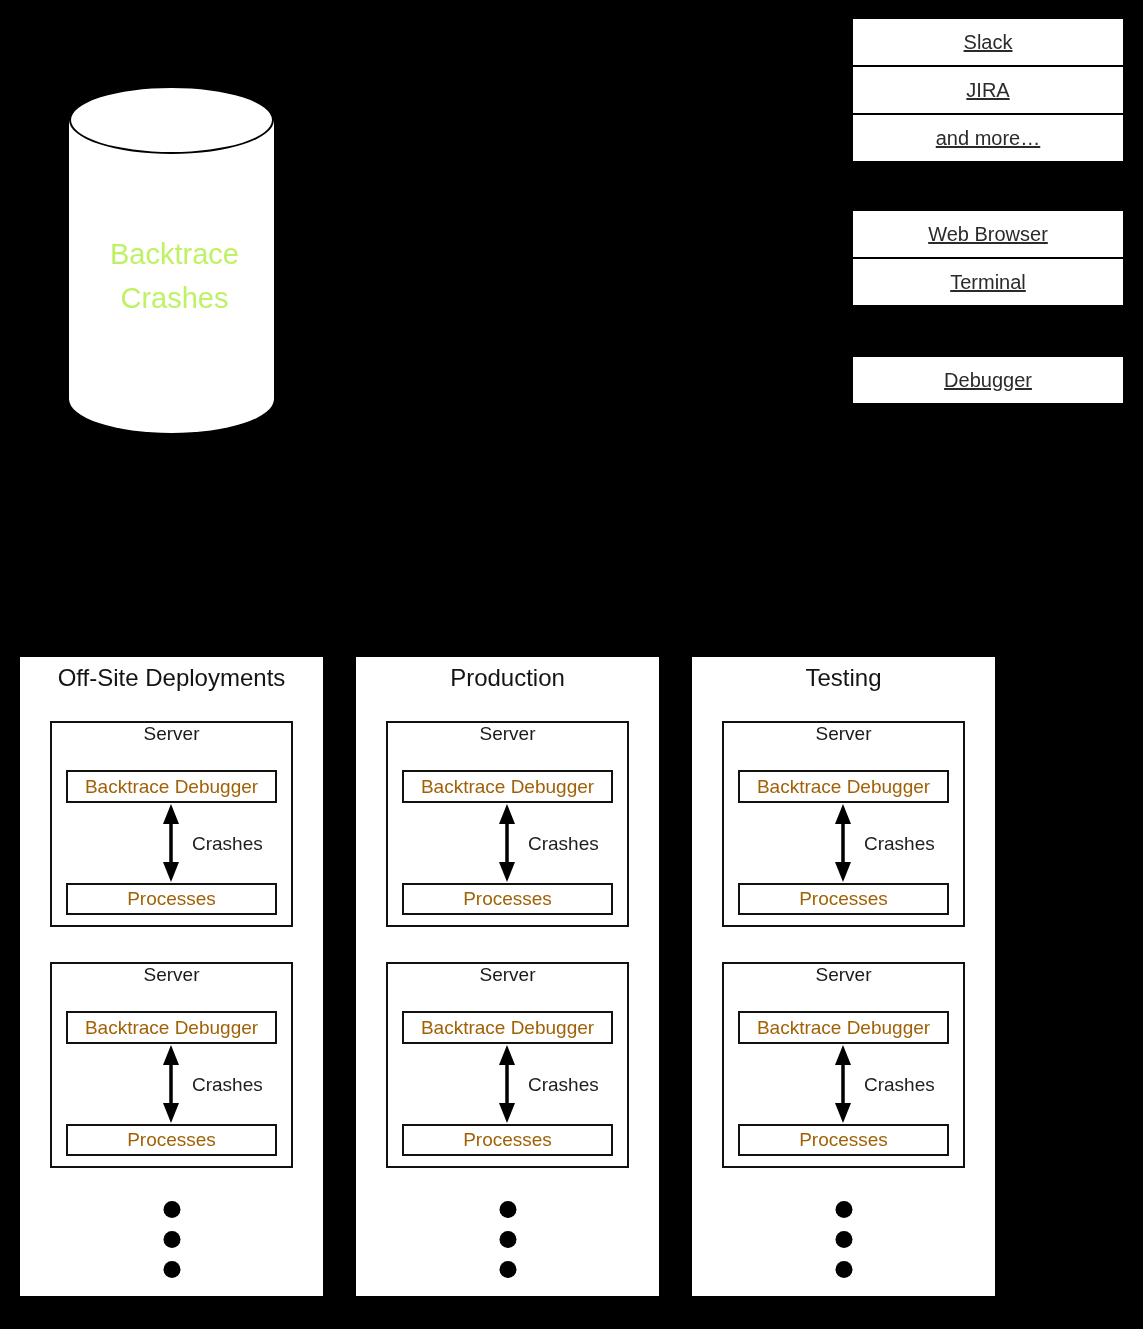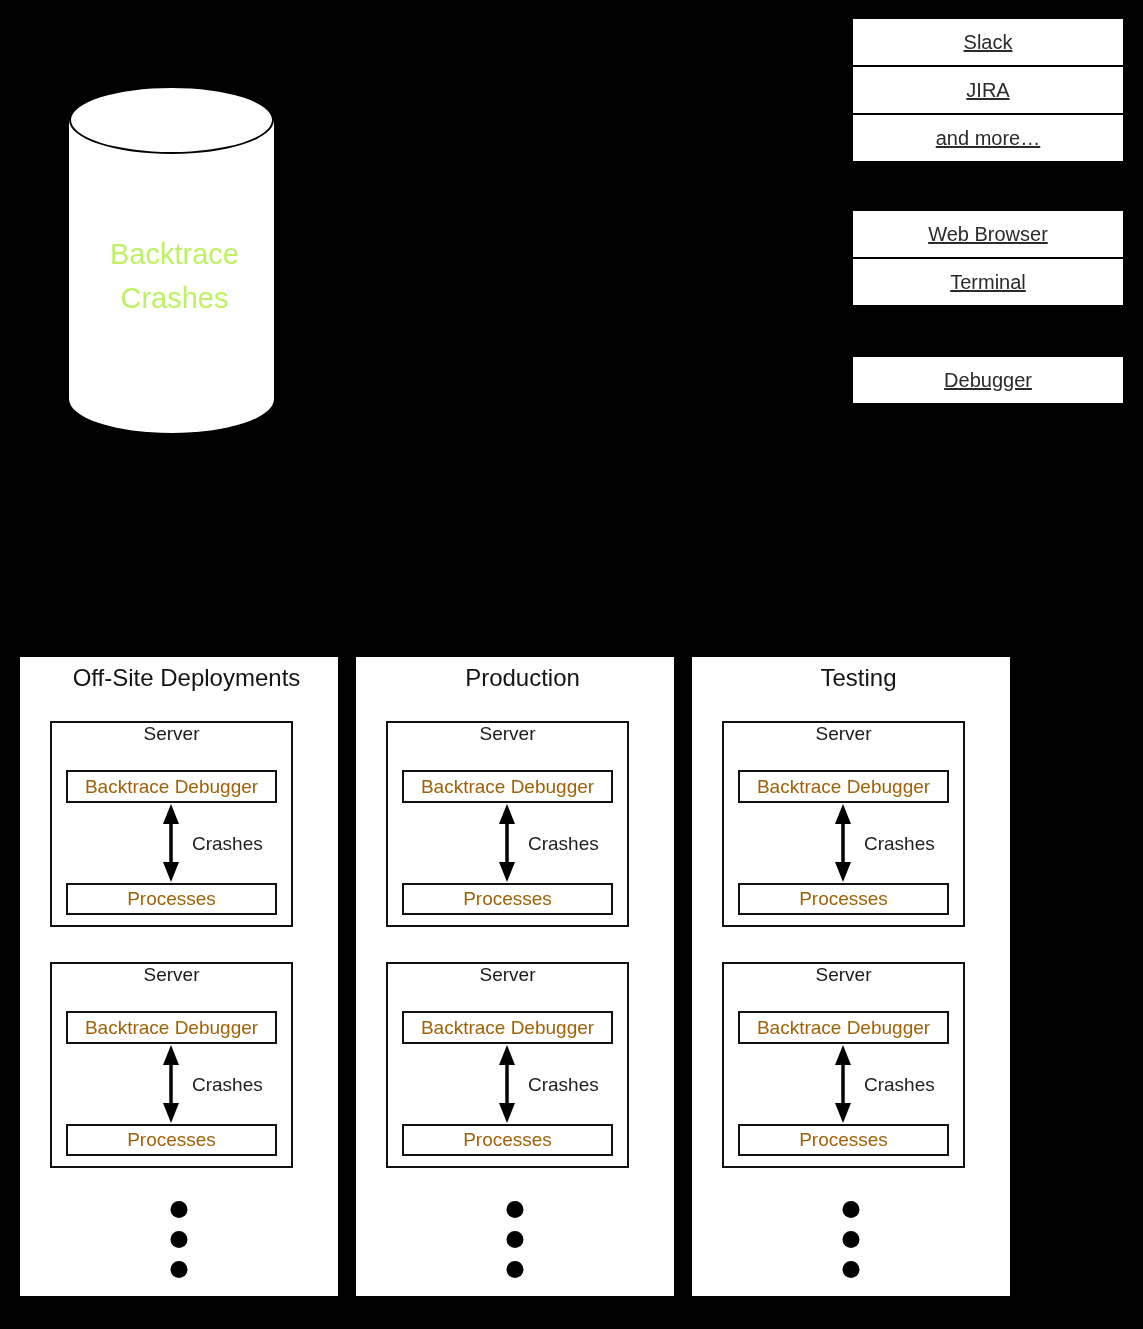--- a/index.html
+++ b/index.html
@@ -25,21 +25,21 @@
   .stack{position:absolute;left:853px;width:270px;display:flex;flex-direction:column;gap:2px;}
   .stack-integrations{top:19px;}
   .stack-clients{top:211px;}
   .stack-debugger{top:357px;border-radius:8px;}
   .stack-item{
     height:46px;background:#fff;display:flex;align-items:center;justify-content:center;
     font-size:20px;color:#2b2b2b;text-decoration:underline;
   }
   
   .panel{
-    position:absolute;top:657px;width:303px;height:639px;background:#fff;padding-left:15px;
+    position:absolute;top:657px;width:303px;height:639px;background:#fff;
   }
   .panel-title{
     padding-top:6px;text-align:center;font-size:24px;line-height:30px;color:#141414;
   }
   .server-card{
     position:absolute;left:30px;width:243px;height:206px;border:2px solid #111;
     box-sizing:border-box;background:#fff;
   }
   .card-1{top:64px;}
   .card-2{top:305px;}

